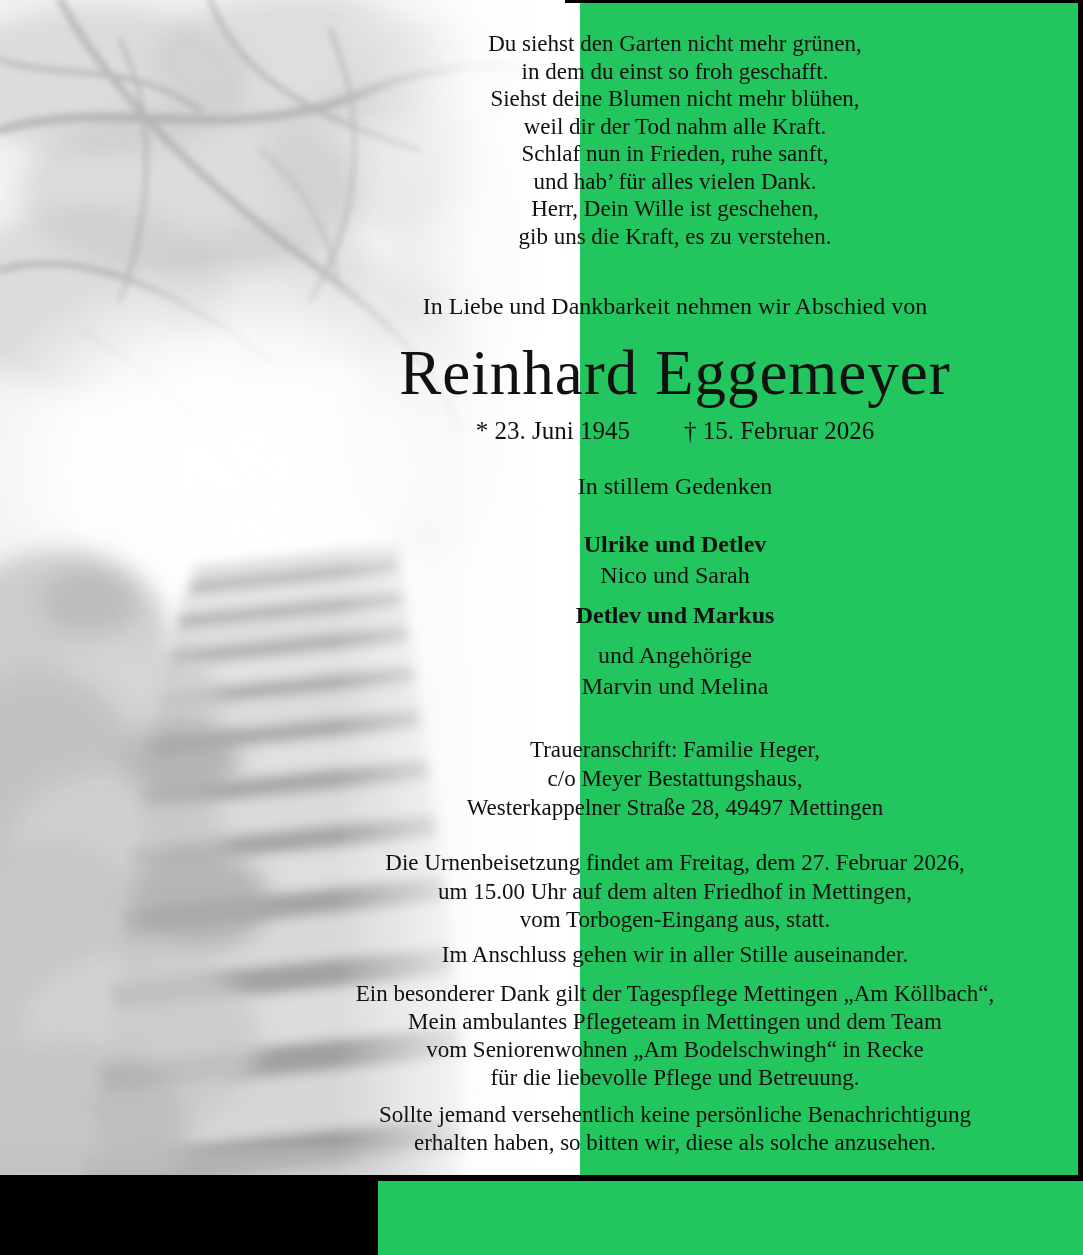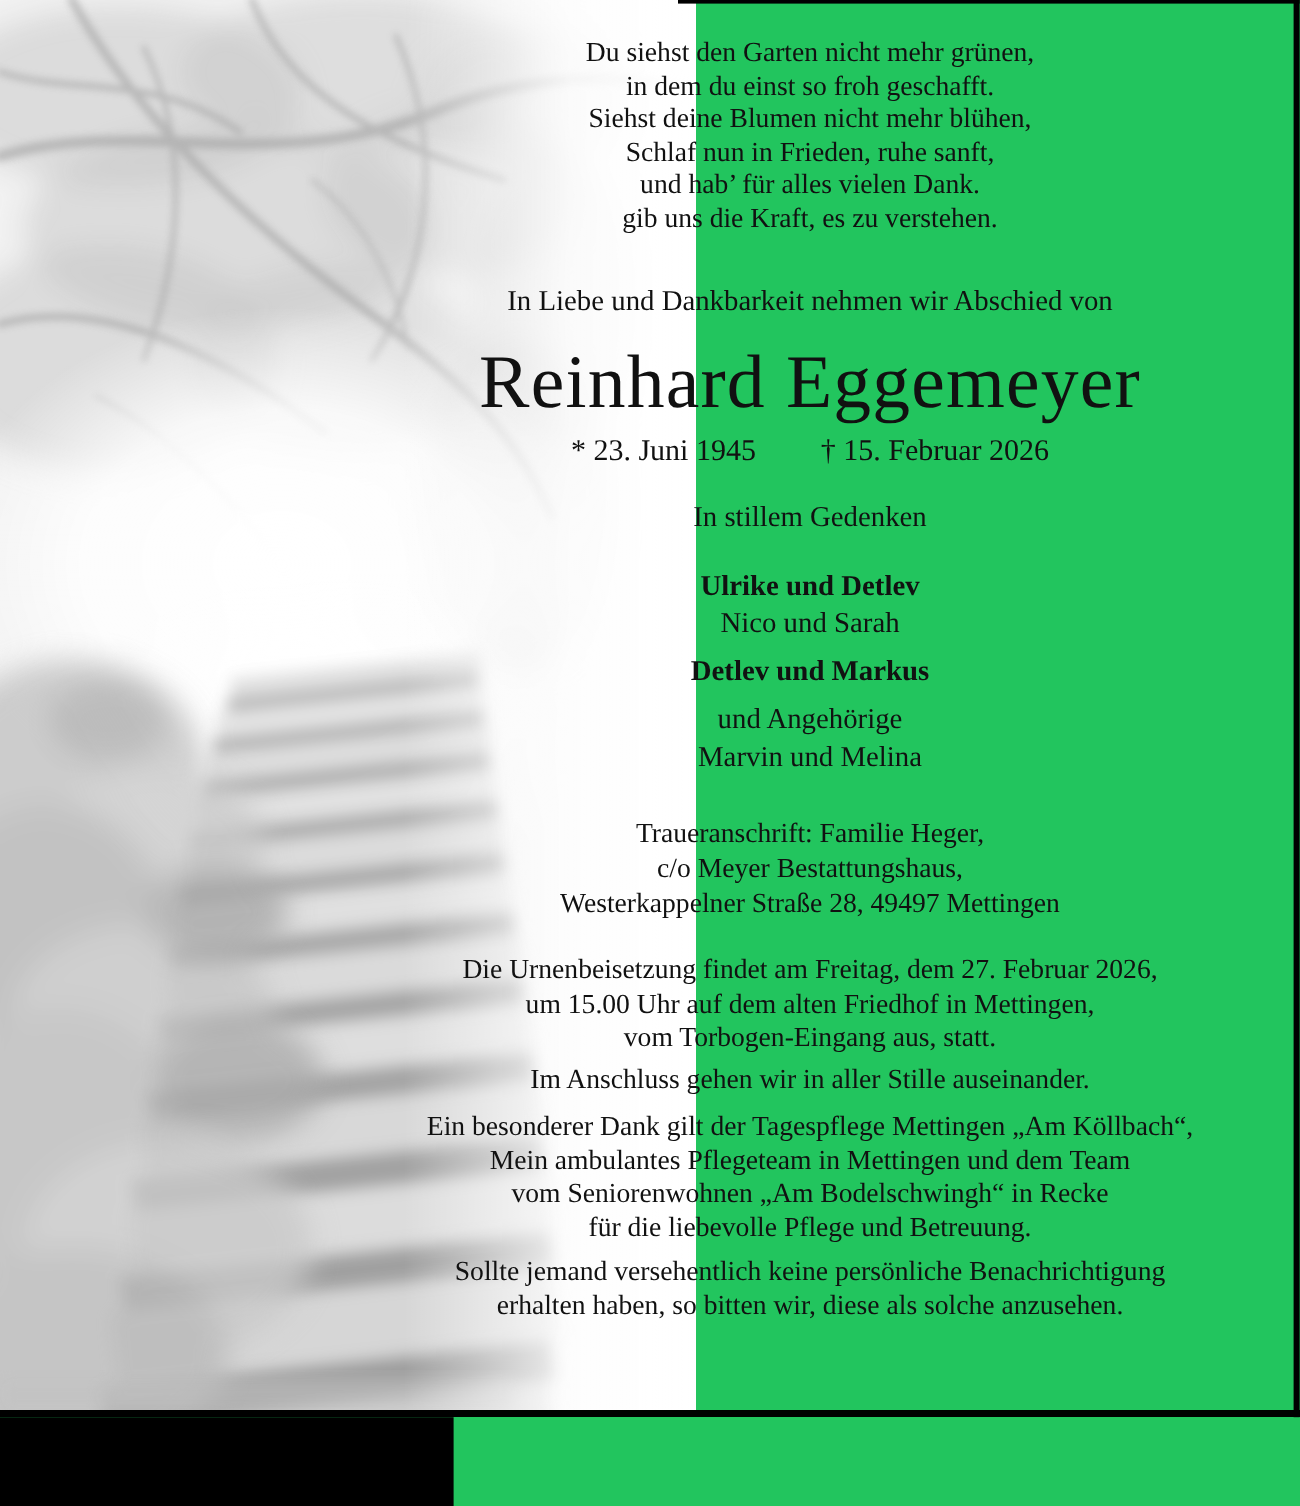--- a/index.html
+++ b/index.html
@@ -159,22 +159,24 @@
   <div class="right-border"></div>
   <div class="bottom-rule"></div>
   <div class="corner-block"></div>
 
   <div class="content">
 
     <div class="poem">
       <span class="line">Du siehst den Garten nicht mehr grünen,</span>
       <span class="line">in dem du einst so froh geschafft.</span>
       <span class="line">Siehst deine Blumen nicht mehr blühen,</span>
+      <span class="line">weil dir der Tod nahm alle Kraft.</span>
       <span class="line">Schlaf nun in Frieden, ruhe sanft,</span>
       <span class="line">und hab’ für alles vielen Dank.</span>
+      <span class="line">Herr, Dein Wille ist geschehen,</span>
       <span class="line">gib uns die Kraft, es zu verstehen.</span>
     </div>
 
     <div class="intro">In Liebe und Dankbarkeit nehmen wir Abschied von</div>
 
     <div class="name">Reinhard Eggemeyer</div>
 
     <div class="dates">
       <span>* 23. Juni 1945</span>
       <span>† 15. Februar 2026</span>

